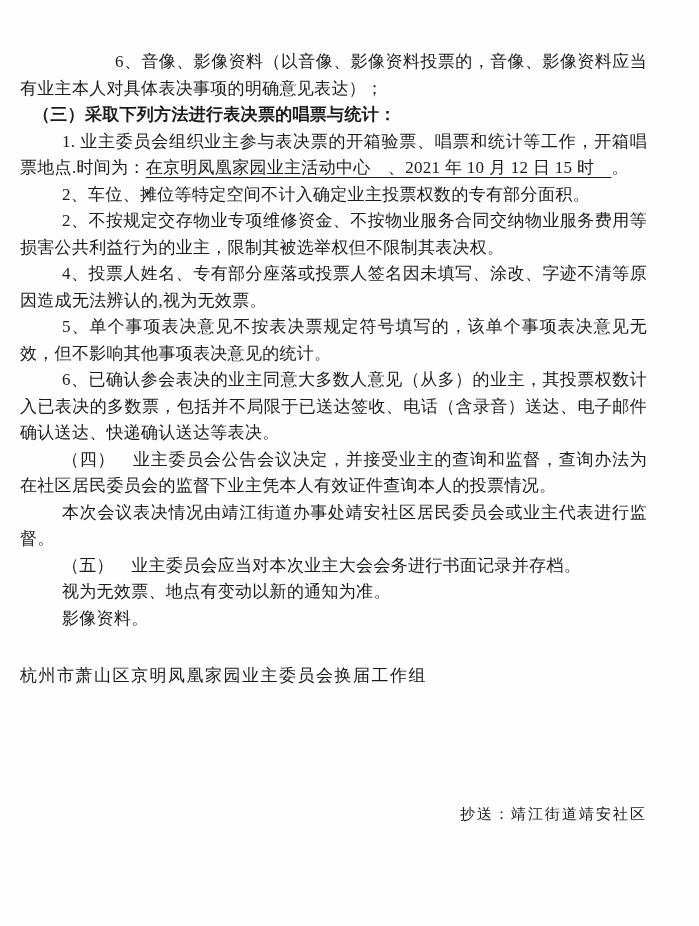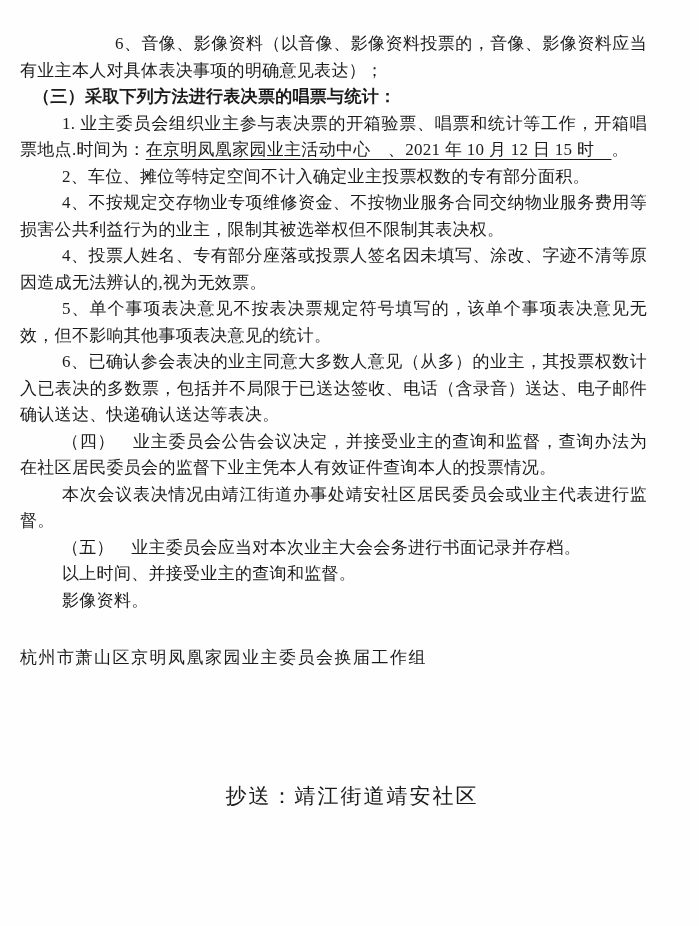--- a/index.html
+++ b/index.html
@@ -18,72 +18,72 @@
     font-size: 17px;
     line-height: 26.5px;
     color: #1b1b1b;
     overflow: hidden;
   }
   .para {
     margin: 0;
     text-align: justify;
     letter-spacing: 0.3px;
   }
-  .indent-sub   { text-indent: 95px; }   
+  .indent-sub   { text-indent: 95px; margin-top: 18px; }   
   .indent-para  { text-indent: 42px; }   
   .indent-head  { text-indent: 13px; }   
   .heading-bold { font-weight: bold; font-family: Liberation Serif, serif; }
   .filled-blank {
     text-decoration: underline;
     text-underline-offset: 4px;
     text-decoration-thickness: 1.2px;
   }
   .signature-block {
     margin-top: 31px;
     text-align: right;
   }
   .sig-org  { margin: 0; padding-right: 2px;  text-align: left; letter-spacing: 1.5px; }
   .sig-date { margin: 0; padding-right: 56px; text-align: right; letter-spacing: 1px; }
   .cc-line {
     margin: 111px 0 0 0;
     padding-left: 37px;
-    font-size: 21px;
+    font-size: 15px;
     letter-spacing: 2px;
-    text-align: center;
+    text-align: right;
   }
 </style>
 </head>
 <body>
 
 <div class="page">
 
   <p class="para indent-sub">6、音像、影像资料（以音像、影像资料投票的，音像、影像资料应当有业主本人对具体表决事项的明确意见表达）；</p>
 
 
   <p class="para indent-head heading-bold">（三）采取下列方法进行表决票的唱票与统计：</p>
 
   <p class="para indent-para"><span>1. 业主委员会组织业主参与表决票的开箱验票、唱票和统计等工作，开箱唱票地点.时间为：</span><span class="filled-blank">在京明凤凰家园业主活动中心　、2021 年 10 月  12  日 15 时　</span><span>。</span></p>
 
   <p class="para indent-para">2、车位、摊位等特定空间不计入确定业主投票权数的专有部分面积。</p>
 
-  <p class="para indent-para">4、不按规定交存物业专项维修资金、不按物业服务合同交纳物业服务费用等损害公共利益行为的业主，限制其被选举权但不限制其表决权。</p>
+  <p class="para indent-para">2、不按规定交存物业专项维修资金、不按物业服务合同交纳物业服务费用等损害公共利益行为的业主，限制其被选举权但不限制其表决权。</p>
 
   <p class="para indent-para">4、投票人姓名、专有部分座落或投票人签名因未填写、涂改、字迹不清等原因造成无法辨认的,视为无效票。</p>
 
   <p class="para indent-para">5、单个事项表决意见不按表决票规定符号填写的，该单个事项表决意见无效，但不影响其他事项表决意见的统计。</p>
 
   <p class="para indent-para">6、已确认参会表决的业主同意大多数人意见（从多）的业主，其投票权数计入已表决的多数票，包括并不局限于已送达签收、电话（含录音）送达、电子邮件确认送达、快递确认送达等表决。</p>
 
   <p class="para indent-para">（四）　业主委员会公告会议决定，并接受业主的查询和监督，查询办法为在社区居民委员会的监督下业主凭本人有效证件查询本人的投票情况。</p>
 
   <p class="para indent-para">本次会议表决情况由靖江街道办事处靖安社区居民委员会或业主代表进行监督。</p>
 
   <p class="para indent-para">（五）　业主委员会应当对本次业主大会会务进行书面记录并存档。</p>
 
-  <p class="para indent-para">以上时间、并接受业主的查询和监督。</p>
+  <p class="para indent-para">视为无效票、地点有变动以新的通知为准。</p>
 
   <p class="para indent-para">影像资料。</p>
 
   <div class="signature-block">
     <p class="para sig-org">杭州市萧山区京明凤凰家园业主委员会换届工作组</p>
   </div>
 
   <p class="para cc-line">抄送：靖江街道靖安社区</p>
 
 </div>

